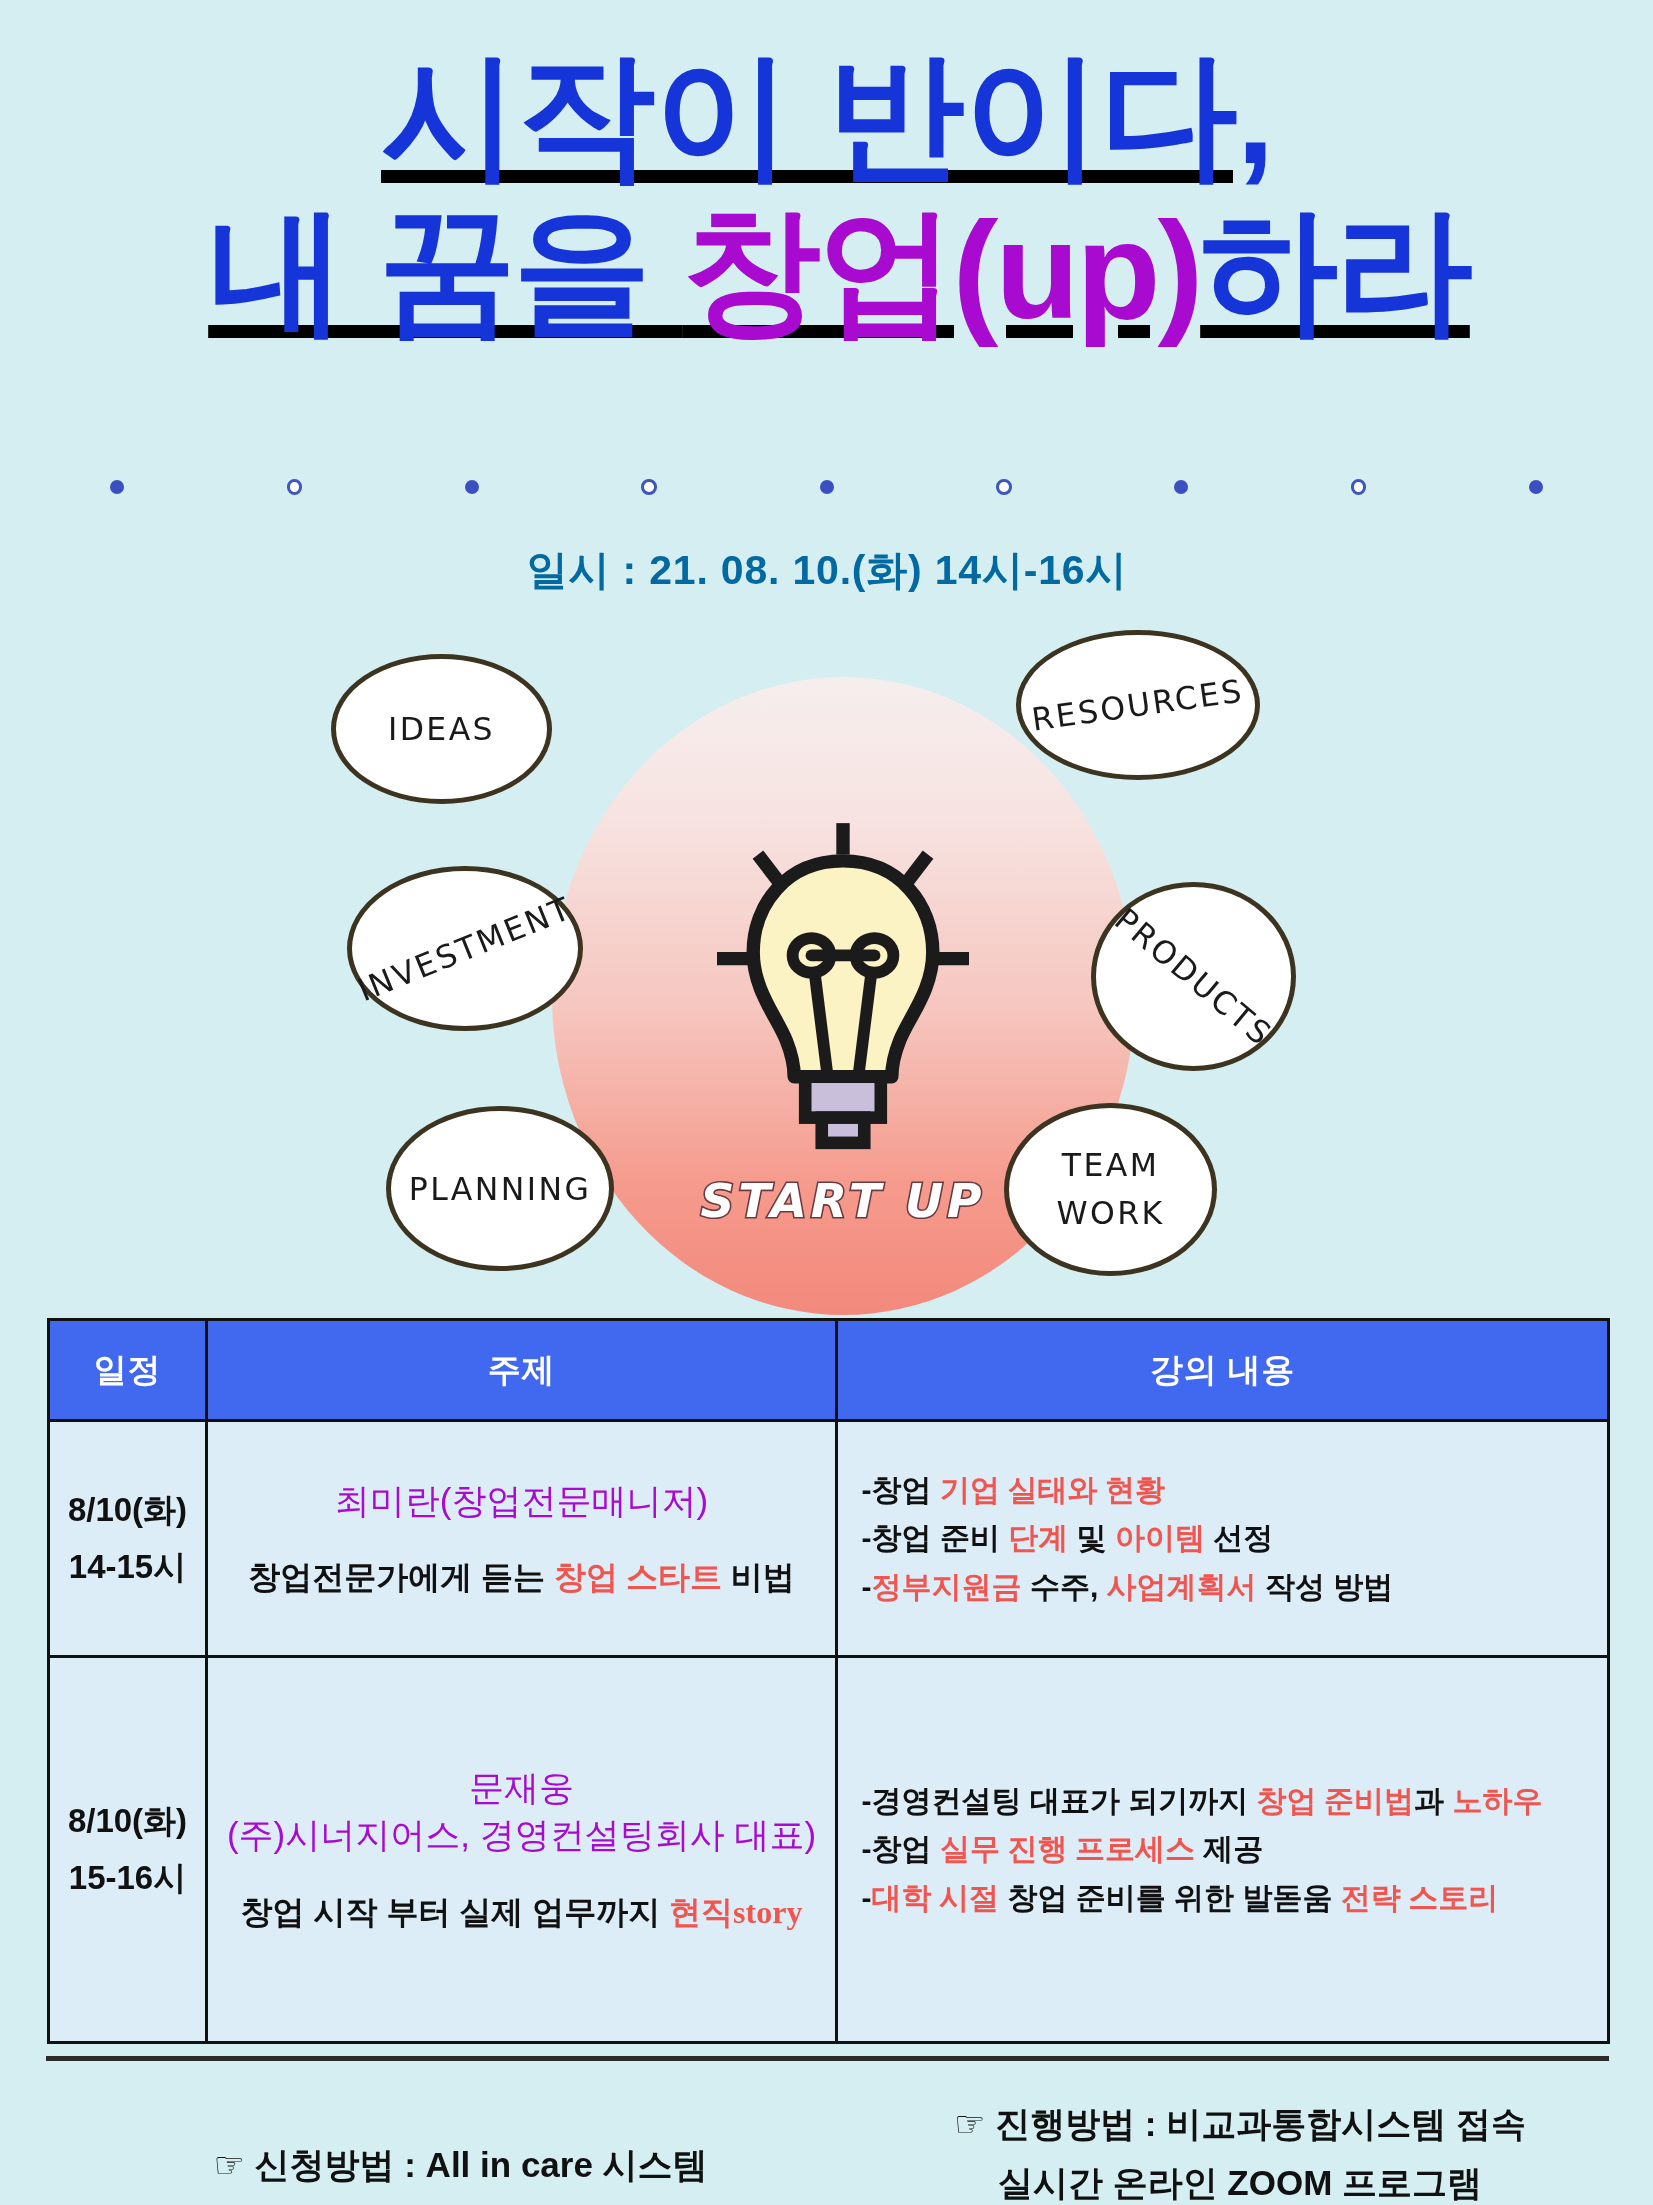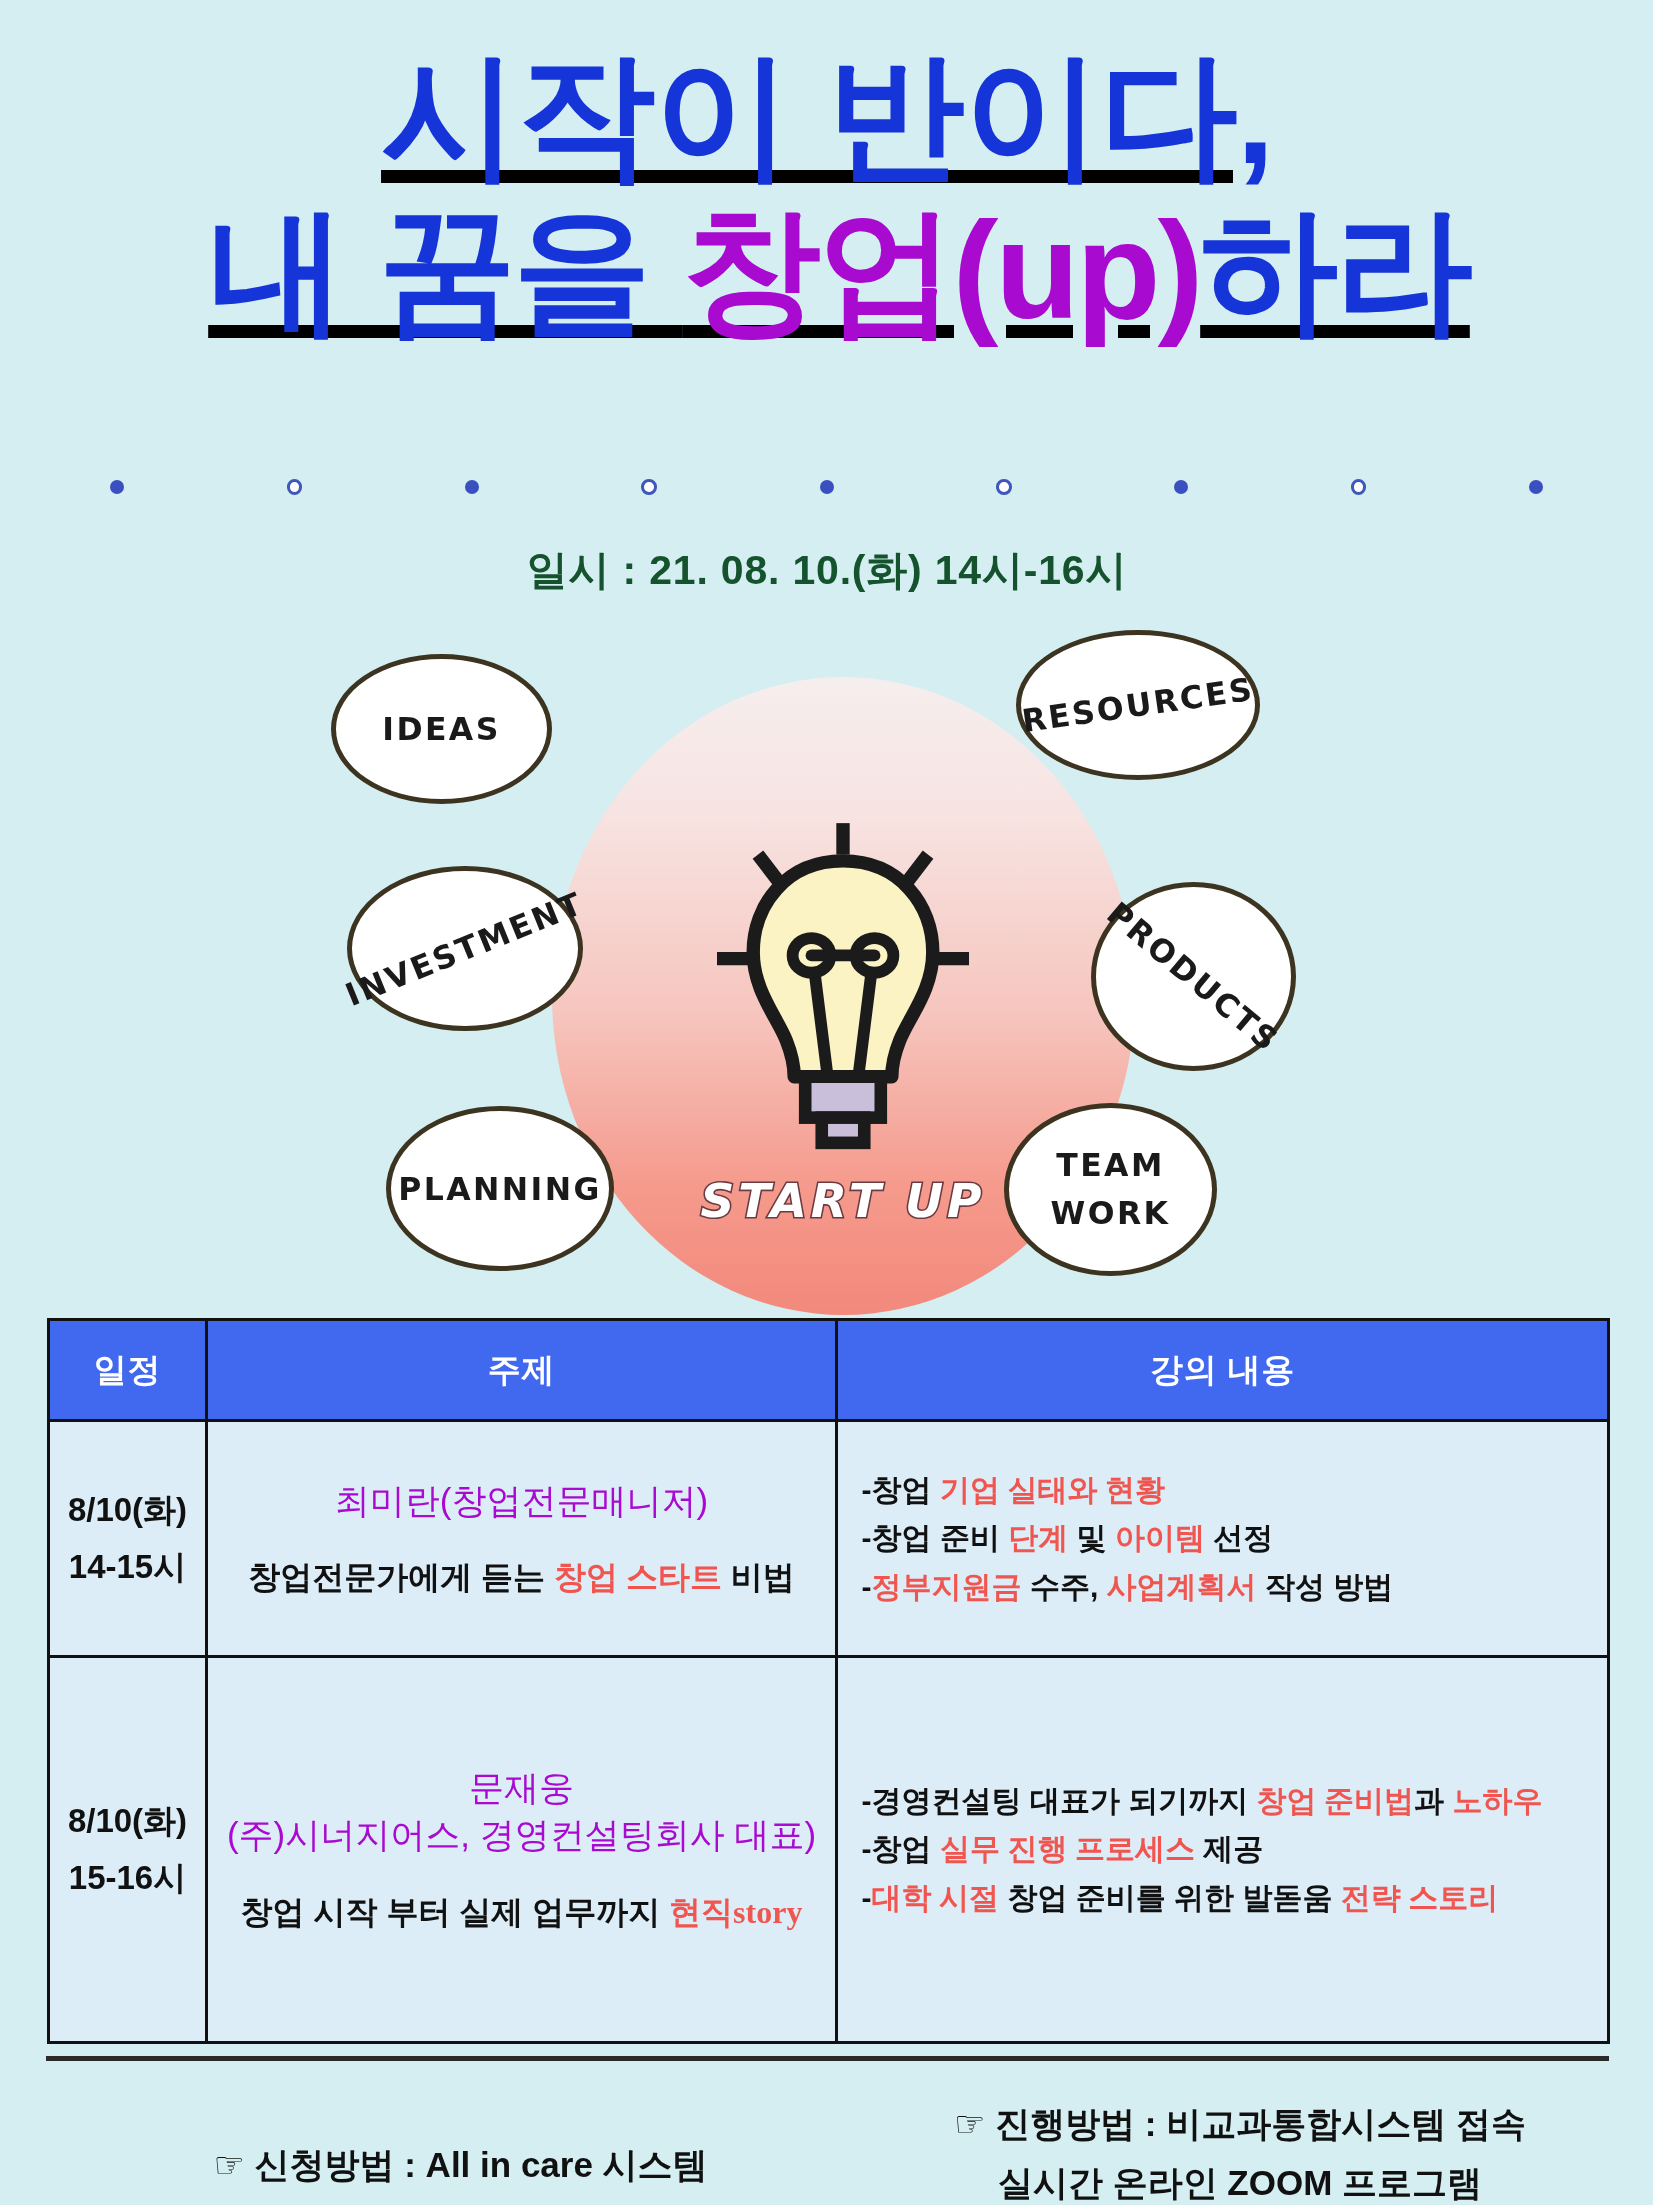--- a/index.html
+++ b/index.html
@@ -61,21 +61,21 @@
 
   
   .date-line {
     position: absolute;
     top: 543px;
     left: 0;
     width: 1654px;
     text-align: center;
     font-size: 41px;
     font-weight: bold;
-    color: #14532d;
+    color: #0369a1;
     letter-spacing: 0.8px;
   }
 
   
   .illus {
     position: absolute;
     top: 630px;
     left: 331px;
     width: 1024px;
     height: 677px;
@@ -120,21 +120,20 @@
     border-radius: 50% / 50%;
     display: flex;
     align-items: center;
     justify-content: center;
     text-align: center;
     font-family: "DejaVu Sans", sans-serif;
     font-size: 31.5px;
     letter-spacing: 2.4px;
     color: #1a1a1a;
     box-sizing: border-box;
-    font-weight: bold;
   }
 
   .b-ideas   { left: 0px;   top: 23.6px;  width: 221px; height: 150px; }
   .b-res     { left: 685px; top: 0px;   width: 244px; height: 150px; }
   .b-prod    { left: 760px; top: 252px; width: 205px; height: 189px; }
   .b-team    { left: 673px; top: 473px; width: 213px; height: 173px; }
   .b-plan    { left: 55px;  top: 476px; width: 228px; height: 165px; }
   .b-invest  { left: 15.8px;  top: 236px; width: 236px; height: 165px; }
 
   .b-prod span  { display:block; transform: rotate(40deg); }

